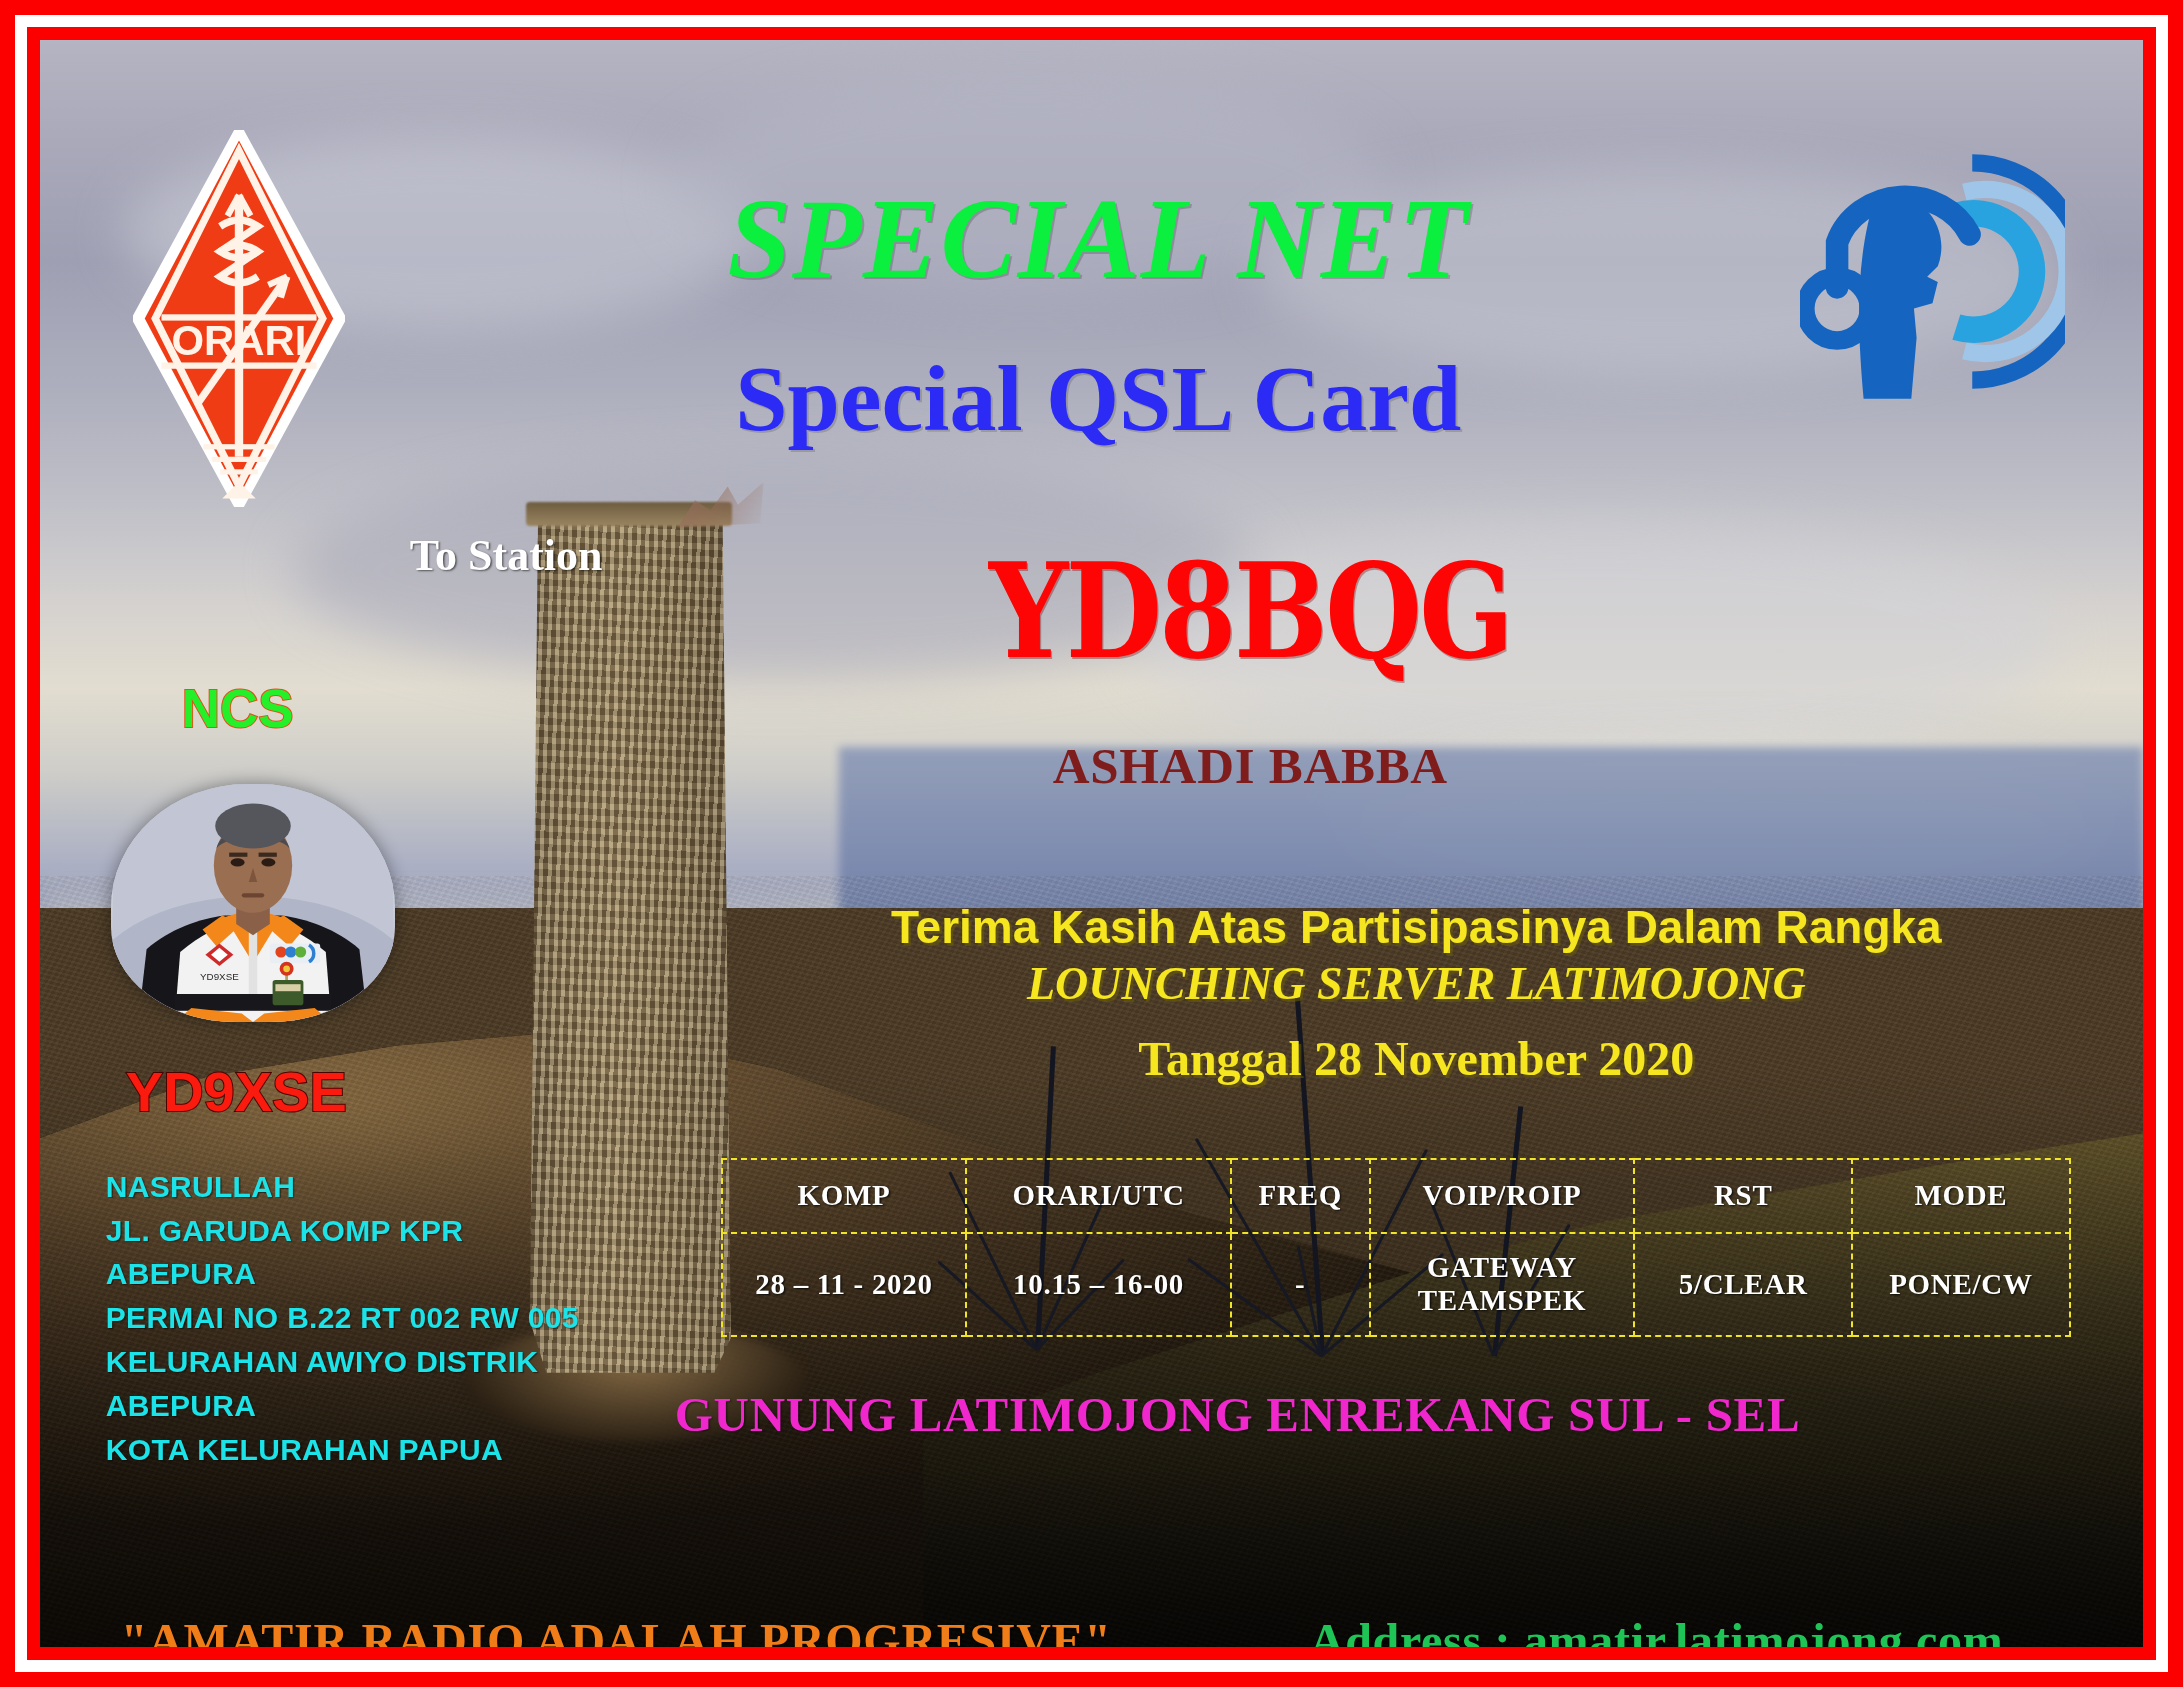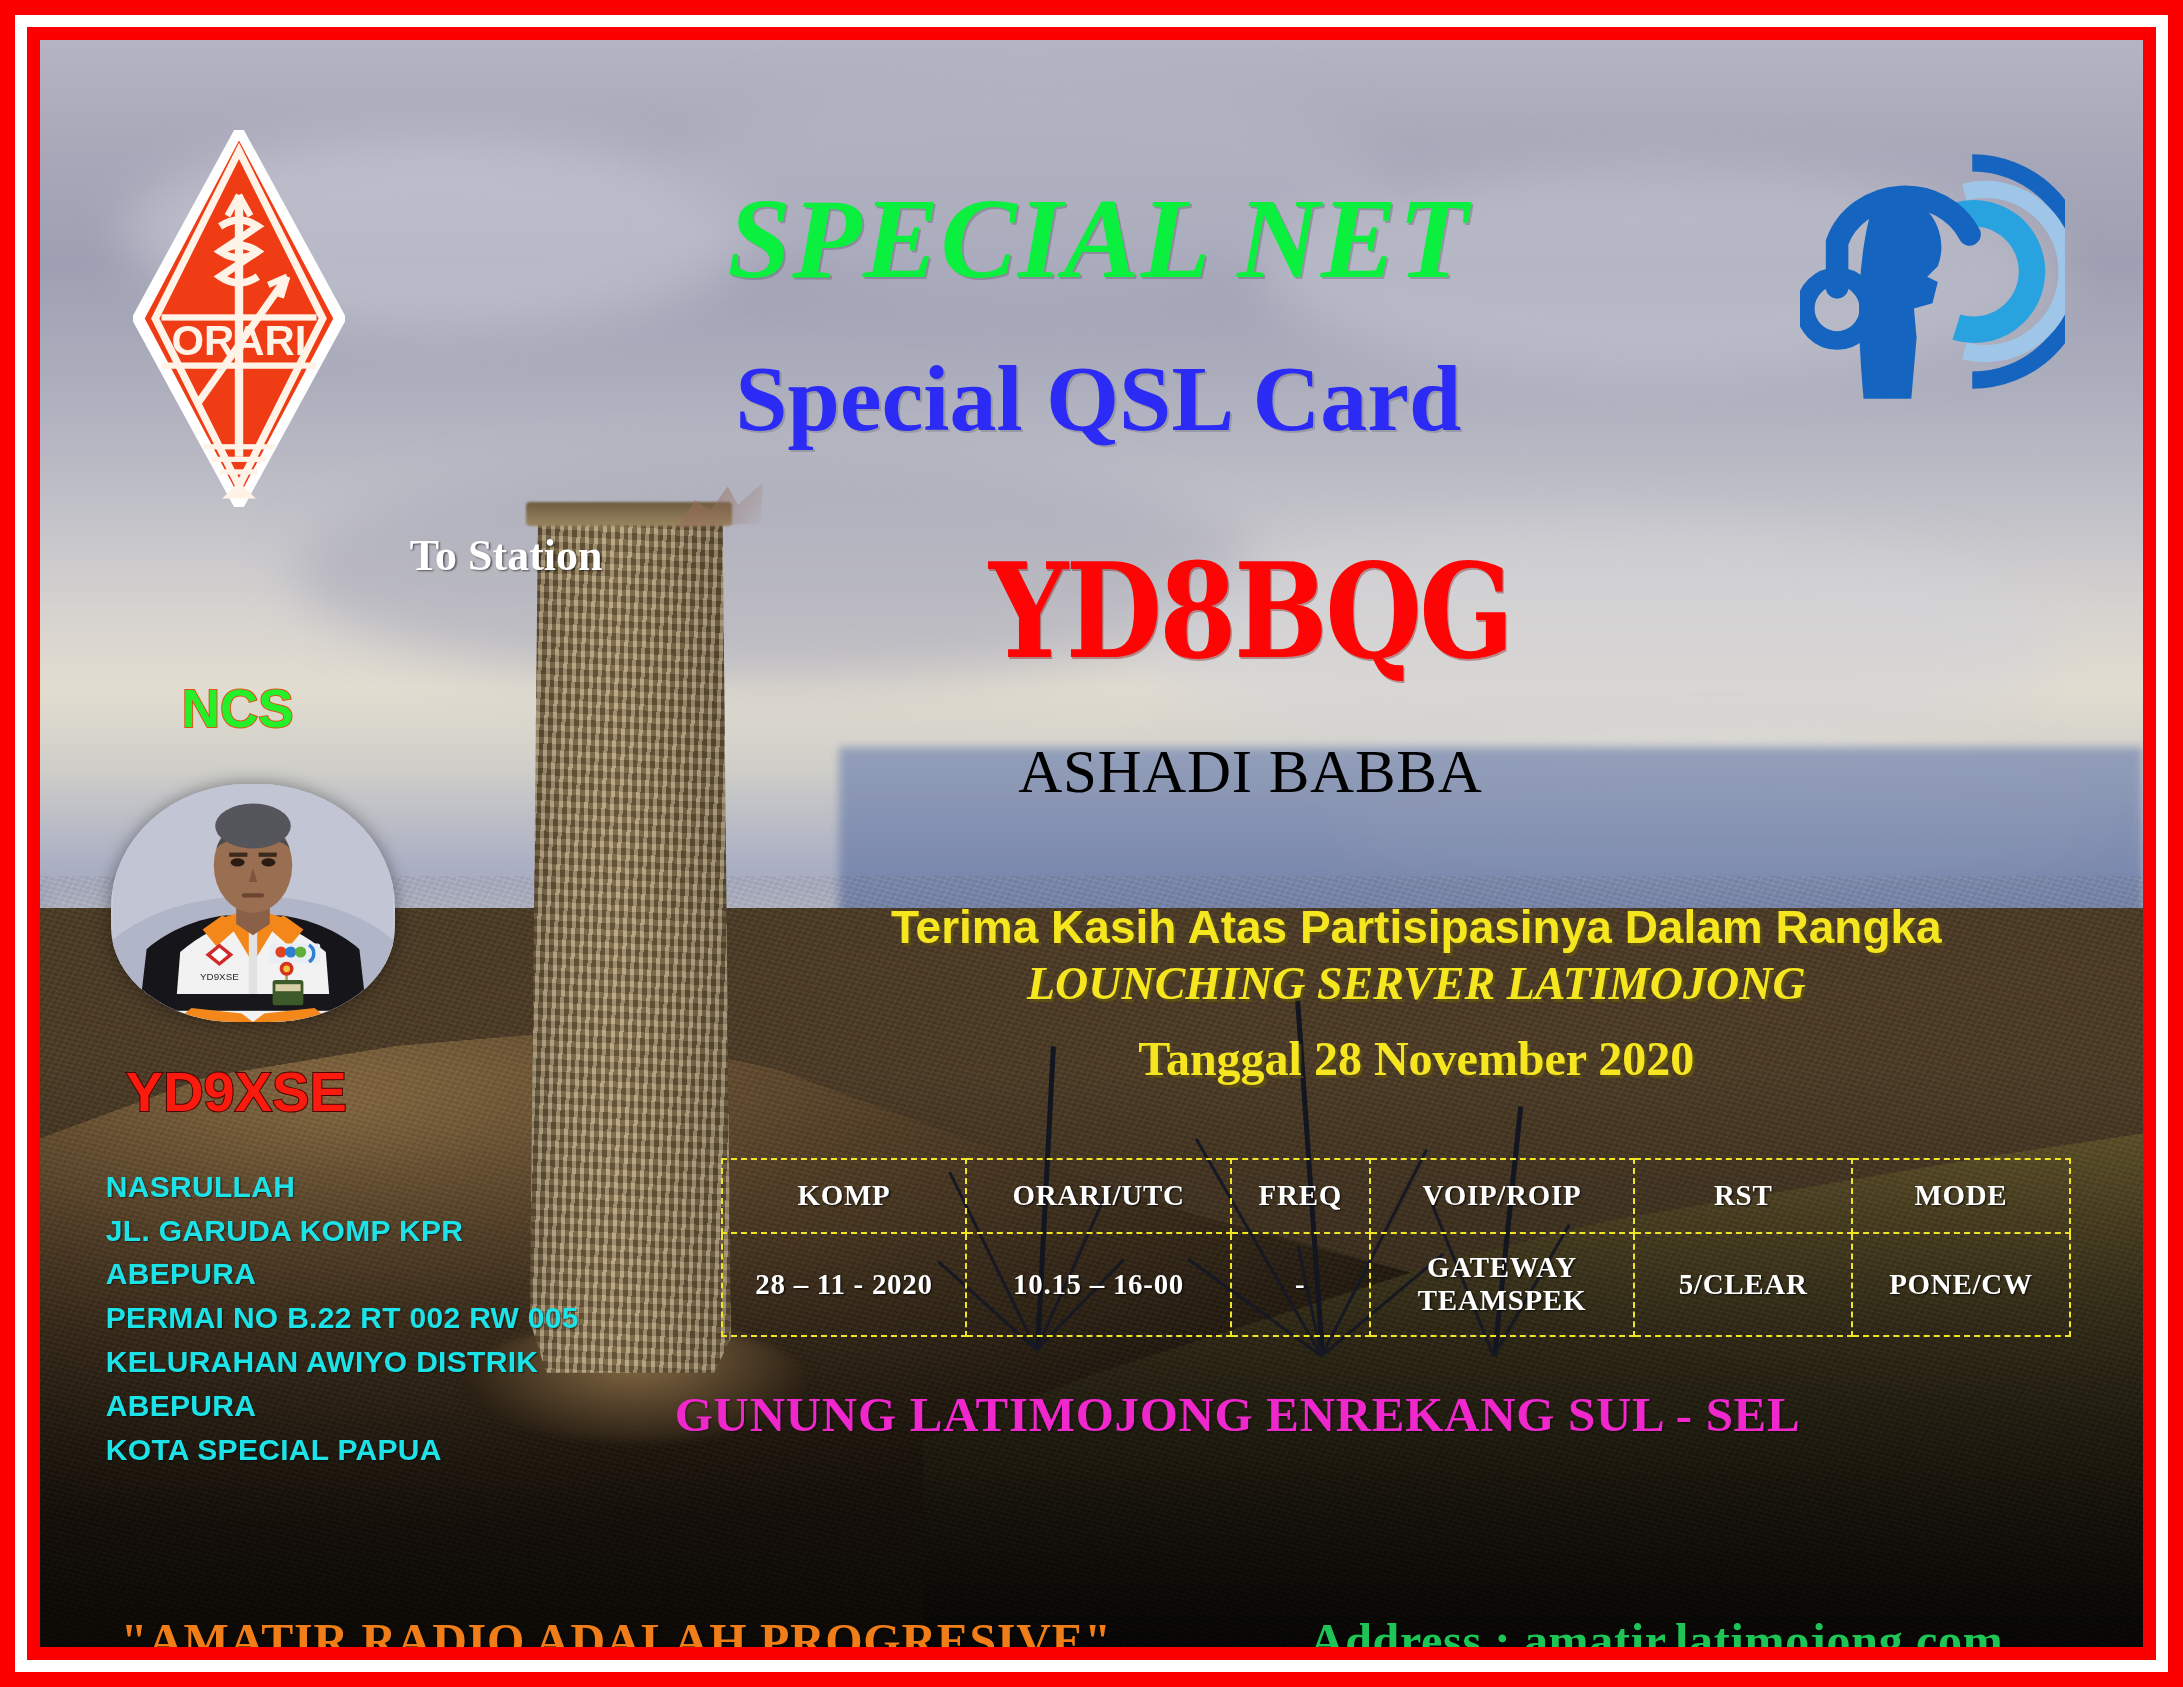--- a/index.html
+++ b/index.html
@@ -224,22 +224,22 @@
     letter-spacing:-2.6px;
     transform: scaleY(1.18);
     transform-origin:top center;
     text-shadow: 1.3px 2px 0 rgba(120,0,0,.35);
   }
 
   #opname {
     position:absolute; left:860px; top:701px; width:701px;
     text-align:center;
     font-family:"Liberation Serif", serif;
-    font-weight:normal; font-size:61px; line-height:1;
-    color:#000000;
+    font-weight:bold; font-size:51px; line-height:1;
+    color:#7f1d1d;
     letter-spacing:0.7px;
   }
 
   
   #ncs-label {
     position:absolute; left:142px; top:638px;
     font-family:"Liberation Sans", sans-serif;
     font-weight:bold; font-size:53px;
     color:#24F02A;
     -webkit-text-stroke:2px #E0521A;
@@ -516,21 +516,21 @@
 
           <div id="ncs-call">YD9XSE</div>
 
           <div id="address">
             <div>NASRULLAH</div>
             <div>JL. GARUDA KOMP KPR</div>
             <div>ABEPURA</div>
             <div>PERMAI NO B.22 RT 002 RW 005</div>
             <div>KELURAHAN AWIYO DISTRIK</div>
             <div>ABEPURA</div>
-            <div>KOTA SPECIAL PAPUA</div>
+            <div>KOTA KELURAHAN PAPUA</div>
           </div>
 
           <div id="thanks">
             <div class="l1">Terima Kasih Atas Partisipasinya Dalam Rangka</div>
             <div class="l2">LOUNCHING SERVER LATIMOJONG</div>
             <div class="l3">Tanggal  28  November  2020</div>
           </div>
 
           <table id="qso-table">
             <thead>

